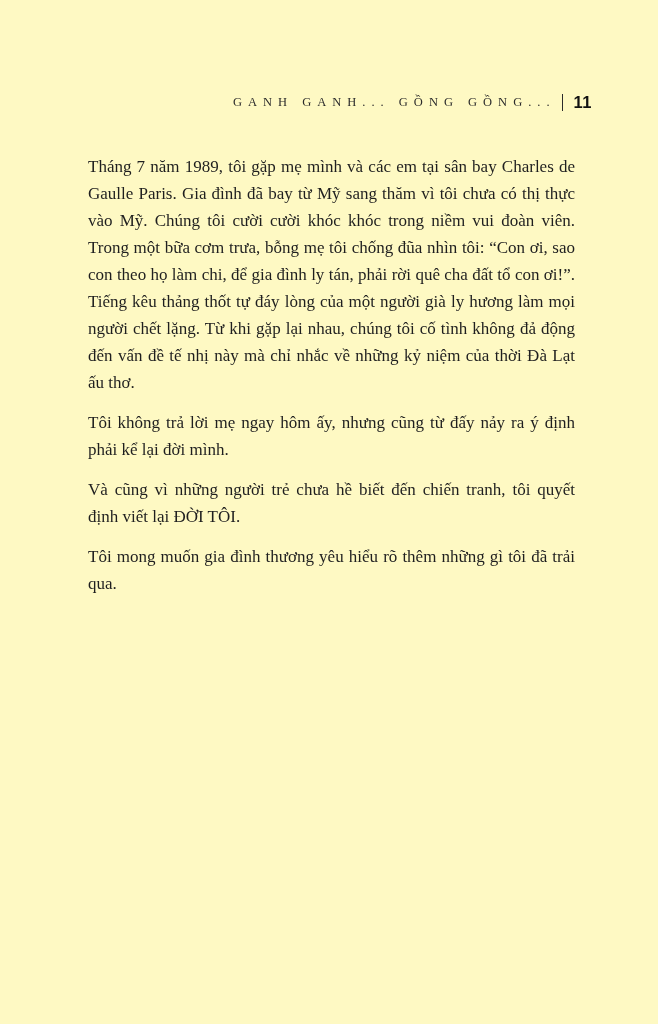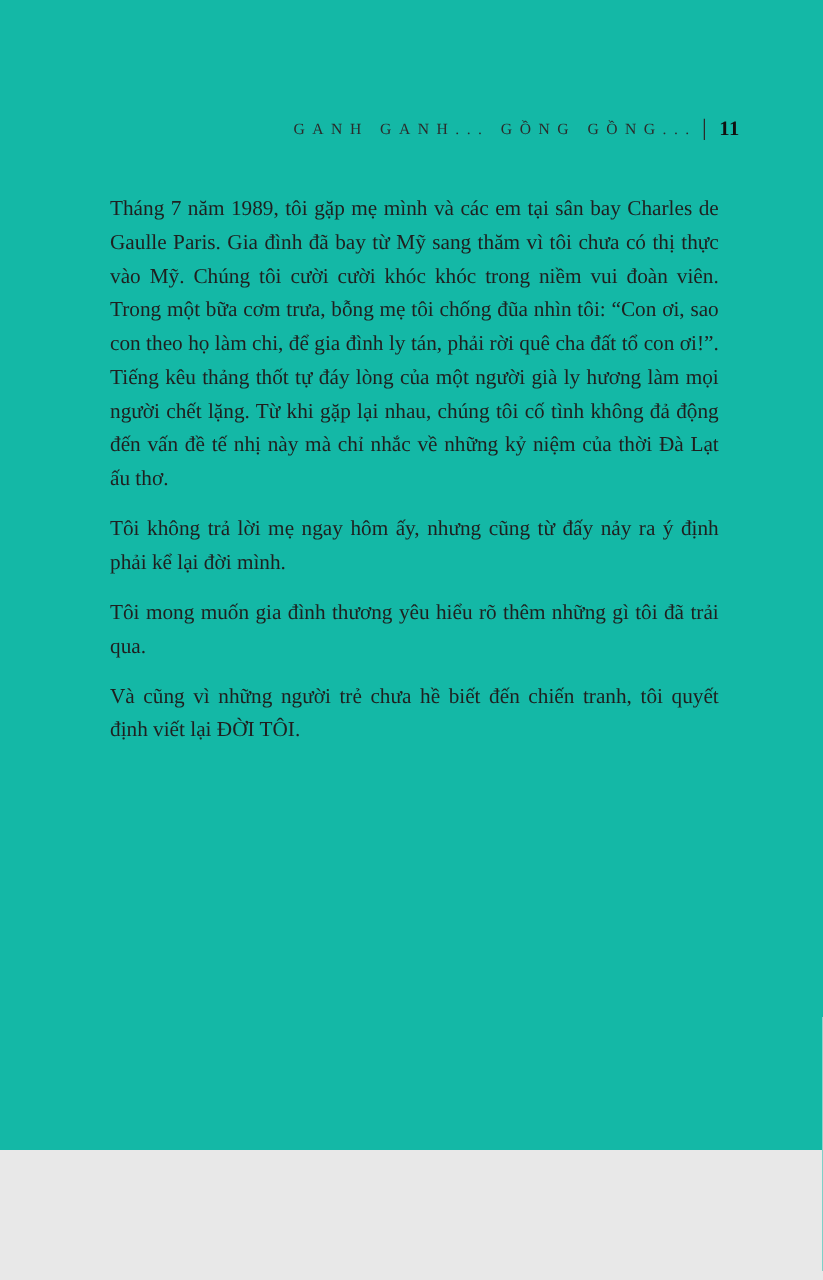--- a/index.html
+++ b/index.html
@@ -3,23 +3,23 @@
 <meta charset="utf-8">
 <style>
   html, body {
     margin: 0;
     padding: 0;
     background: #e8e8e8;
   }
   .page {
     position: relative;
     width: 658px;
-    height: 920px;
+    height: 1024px;
     margin: 0 auto;
-    background: #14b8a6;
+    background: #fef9c3;
     overflow: hidden;
     font-family: "Liberation Serif", "DejaVu Serif", serif;
   }
   .running-head {
     position: absolute;
     top: 93px;
     right: 66px;
     display: flex;
     align-items: center;
     white-space: nowrap;
@@ -33,21 +33,21 @@
   .head-separator {
     width: 0;
     height: 17px;
     border-left: 1.6px solid #2b2b2b;
     margin: 0 11px 0 6px;
   }
   .page-number {
     font-size: 16.5px;
     font-weight: bold;
     color: #111111;
-    font-family: Liberation Serif, serif;
+    font-family: Liberation Sans, sans-serif;
     letter-spacing: 0.5px;
   }
   .text-block {
     position: absolute;
     left: 88px;
     top: 153px;
     width: 487px;
     color: #1f1f1f;
   }
   .text-block p {
@@ -65,17 +65,17 @@
 
   <div class="running-head">
     <span class="running-title">GANH GANH... GỒNG GỒNG...</span>
     <span class="head-separator"></span>
     <span class="page-number">11</span>
   </div>
 
   <div class="text-block">
     <p>Tháng 7 năm 1989, tôi gặp mẹ mình và các em tại sân bay Charles de Gaulle Paris. Gia đình đã bay từ Mỹ sang thăm vì tôi chưa có thị thực vào Mỹ. Chúng tôi cười cười khóc khóc trong niềm vui đoàn viên. Trong một bữa cơm trưa, bỗng mẹ tôi chống đũa nhìn tôi: “Con ơi, sao con theo họ làm chi, để gia đình ly tán, phải rời quê cha đất tổ con ơi!”. Tiếng kêu thảng thốt tự đáy lòng của một người già ly hương làm mọi người chết lặng. Từ khi gặp lại nhau, chúng tôi cố tình không đả động đến vấn đề tế nhị này mà chỉ nhắc về những kỷ niệm của thời Đà Lạt ấu thơ.</p>
     <p>Tôi không trả lời mẹ ngay hôm ấy, nhưng cũng từ đấy nảy ra ý định phải kể lại đời mình.</p>
+    <p>Và cũng vì những người trẻ chưa hề biết đến chiến tranh, tôi quyết định viết lại ĐỜI TÔI.</p>
     <p>Tôi mong muốn gia đình thương yêu hiểu rõ thêm những gì tôi đã trải qua.</p>
-    <p>Và cũng vì những người trẻ chưa hề biết đến chiến tranh, tôi quyết định viết lại ĐỜI TÔI.</p>
   </div>
 
 </div>
 
 </body></html>

